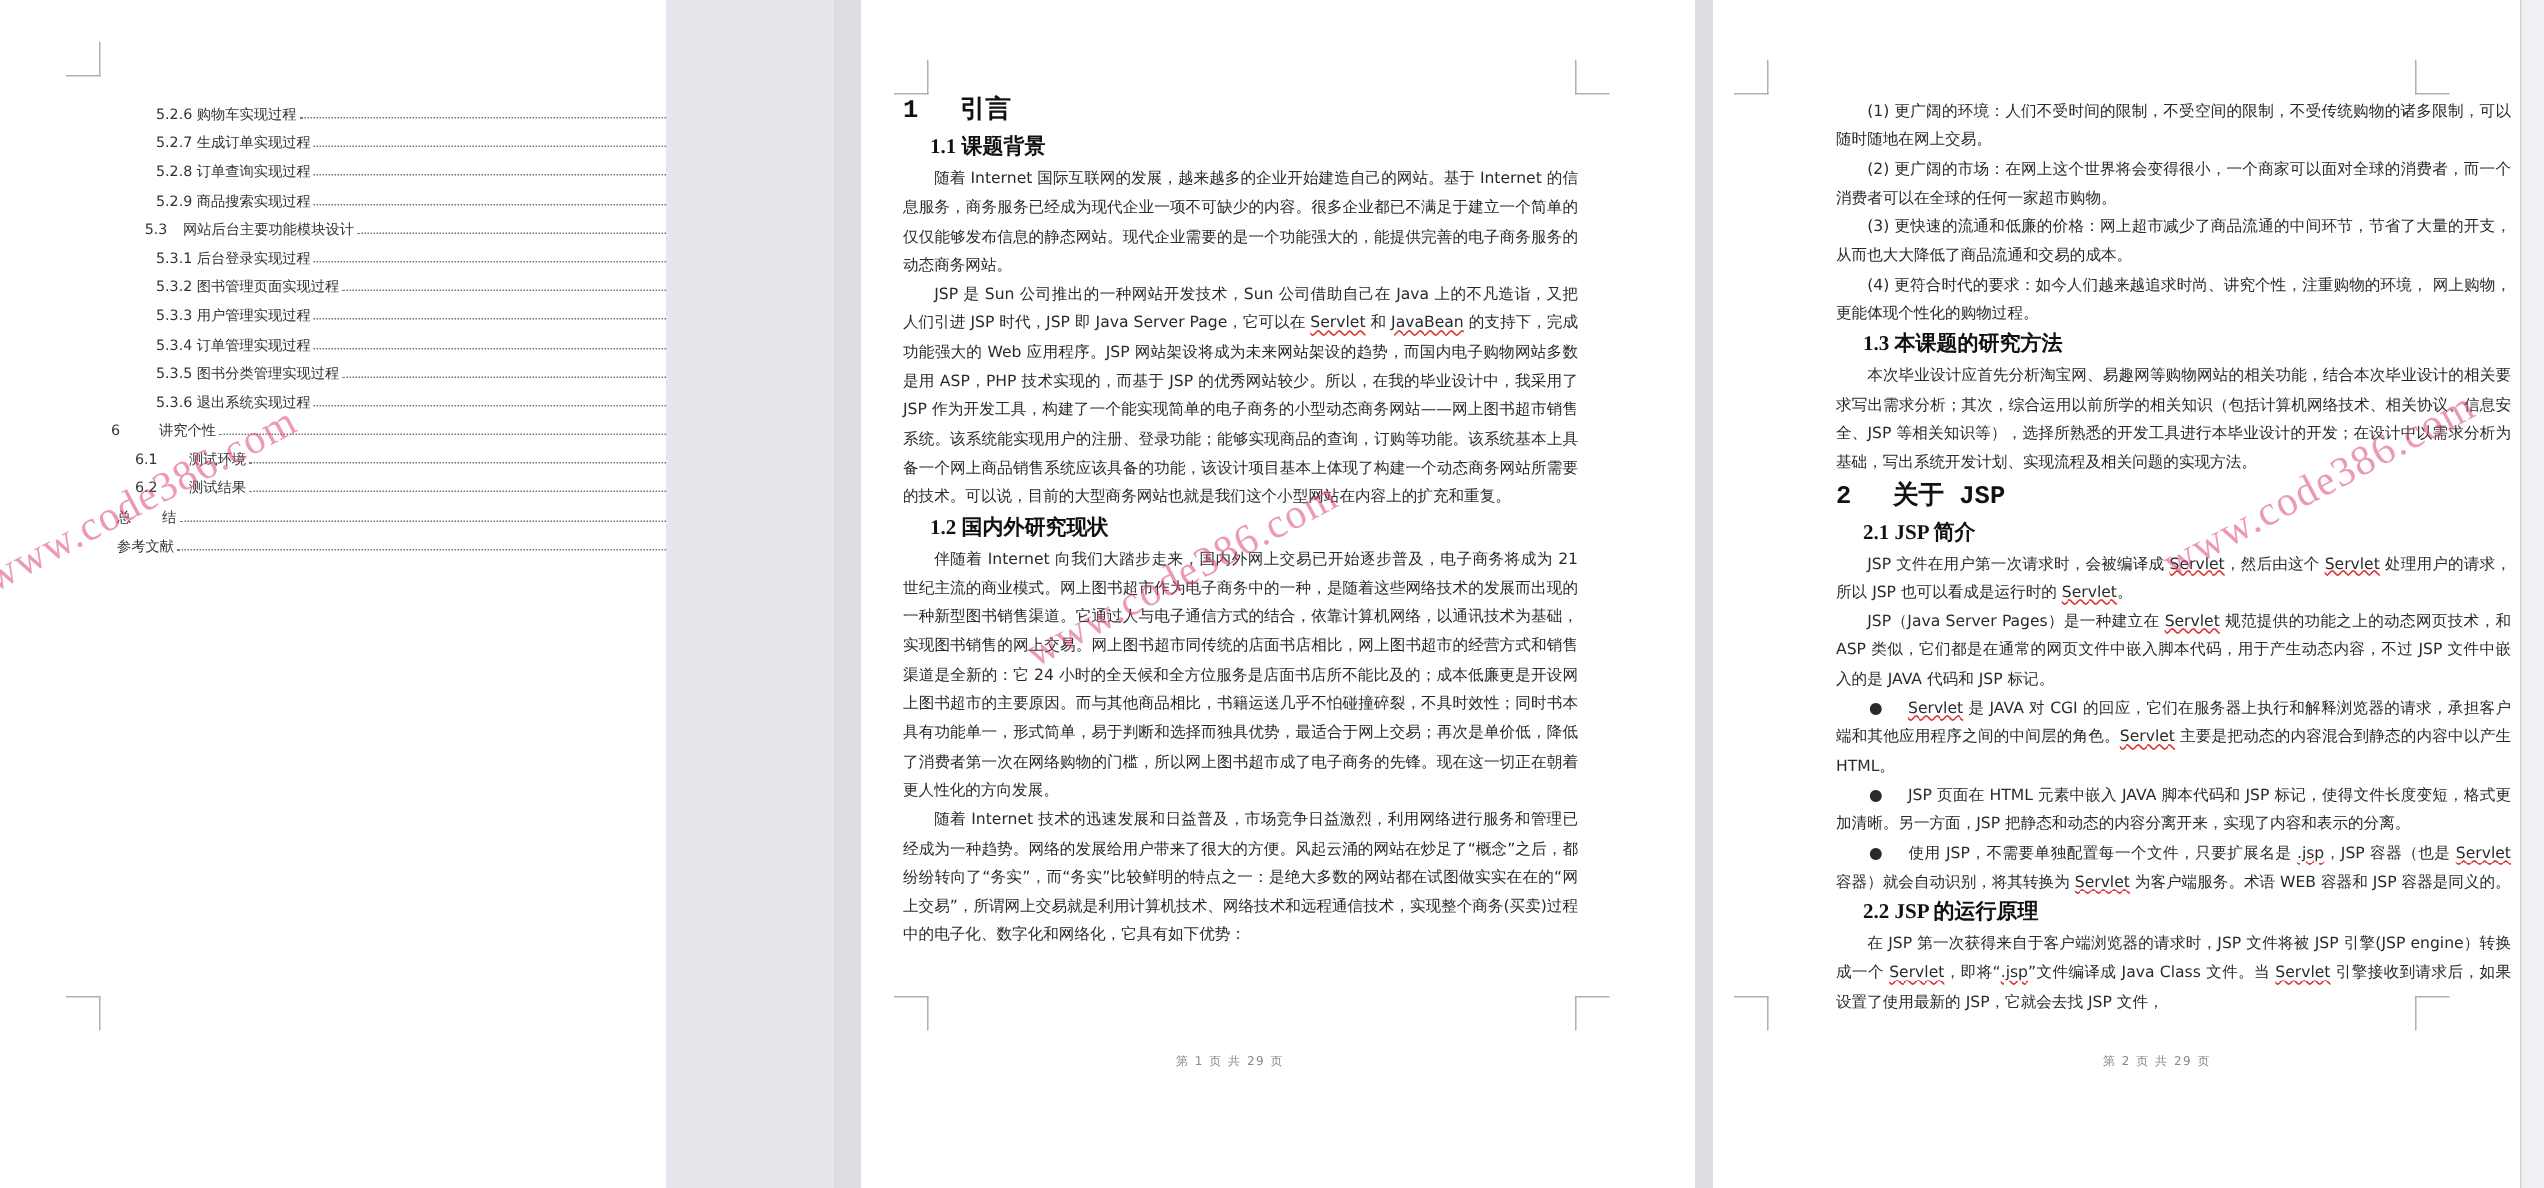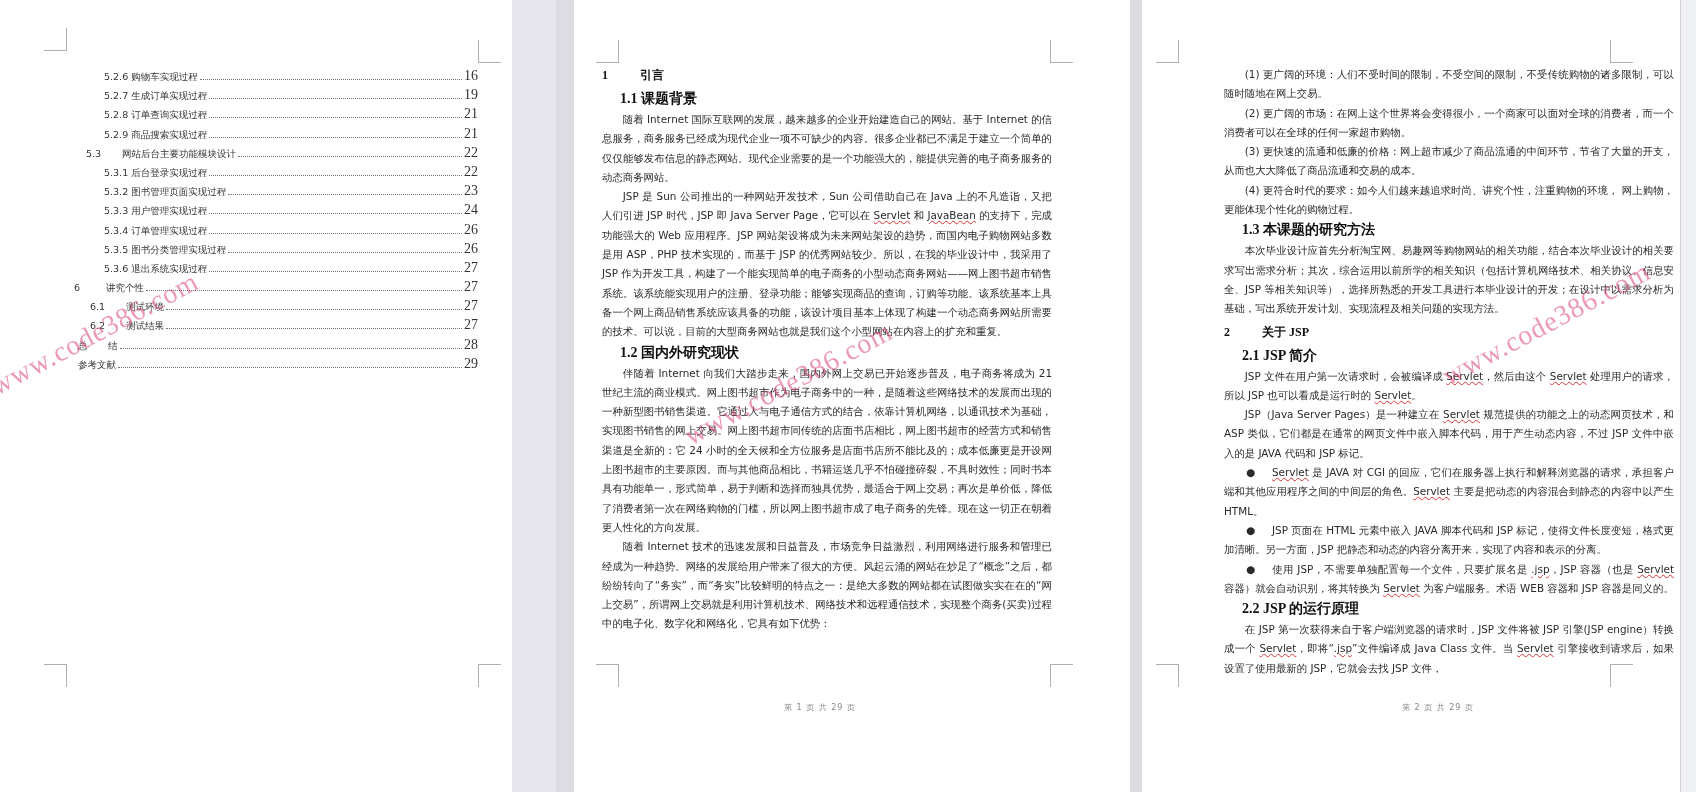--- a/index.html
+++ b/index.html
@@ -1,47 +1,47 @@
 <!DOCTYPE html>
 <html><head>
 <meta charset="utf-8">
 <style>
   html,body{margin:0;padding:0;}
   body{width:1696px;height:792px;background:#e6e6ec;position:relative;overflow:hidden;
        font-family:"DejaVu Sans","Liberation Sans",sans-serif;color:#222;}
   .page{position:absolute;top:0;height:792px;background:#fff;overflow:hidden;}
-  #page1{left:0;width:512px;}
+  #page1{left:0;width:444px;}
   #page2{left:574px;width:556px;}
   #page3{left:1142px;width:538px;}
   .gutter{position:absolute;top:0;height:792px;background:#dcdce2;}
   .crop{position:absolute;width:22px;height:22px;}
   .crop.tl{border-right:1px solid #b0b0b0;border-bottom:1px solid #b0b0b0;}
   .crop.tr{border-left:1px solid #b0b0b0;border-bottom:1px solid #b0b0b0;}
   .crop.bl{border-right:1px solid #b0b0b0;border-top:1px solid #b0b0b0;}
   .crop.br{border-left:1px solid #b0b0b0;border-top:1px solid #b0b0b0;}
 
   
   .toc{position:absolute;left:82px;top:68px;width:396px;font-size:9.5px;color:#333;}
   .toc-row{display:flex;align-items:baseline;height:19.2px;white-space:nowrap;}
   .toc-row .num{display:inline-block;}
   .toc-row .title{display:inline-block;}
   .toc-row .dots{flex:1;border-bottom:1px dotted #777;margin:0 2px 3px 2px;height:1px;}
   .toc-row .pg{font-family:"Liberation Serif",serif;font-size:14px;color:#333;}
   .lvl3{padding-left:22px;}
   .lvl3 .num{margin-right:3px;}
   .lvl2{padding-left:4px;}
-  .lvl2 .num{width:36px;}
+  .lvl2 .num{width:36px;text-align:center;}
   .lvl1 .num{width:32px;}
   .lvl2b{padding-left:8px;}
   .lvl2b .num{width:36px;}
 
   
   .content{position:absolute;font-size:10.4px;line-height:19.3px;color:#2a2a2a;text-align:justify;}
   .content p{margin:0;text-indent:2em;}
-  .h1{font-family:Liberation Serif, serif;font-weight:bold;font-size:12px;line-height:26px;margin:0;color:#111;}
+  .h1{font-family:Liberation Mono, monospace;font-weight:bold;font-size:17px;line-height:26px;margin:0;color:#111;}
   .h1 .hn{display:inline-block;width:38px;}
   .h2{font-family:"Liberation Serif",serif;font-weight:bold;font-size:14px;line-height:22px;margin:0 0 0 18px;color:#111;}
   .bul{text-indent:0 !important;padding-left:0;}
   .bul .dot{display:inline-block;width:48px;padding-left:22px;box-sizing:border-box;}
   .squig{text-decoration:underline wavy #d33;text-decoration-thickness:1px;}
   .footer{position:absolute;font-size:8px;color:#888;letter-spacing:1px;}
   .wm{position:absolute;font-family:"Liberation Serif",serif;font-size:28px;color:rgba(220,70,120,0.55);
       transform:rotate(-28deg);transform-origin:left bottom;white-space:nowrap;letter-spacing:1px;}
 </style>
 </head>

